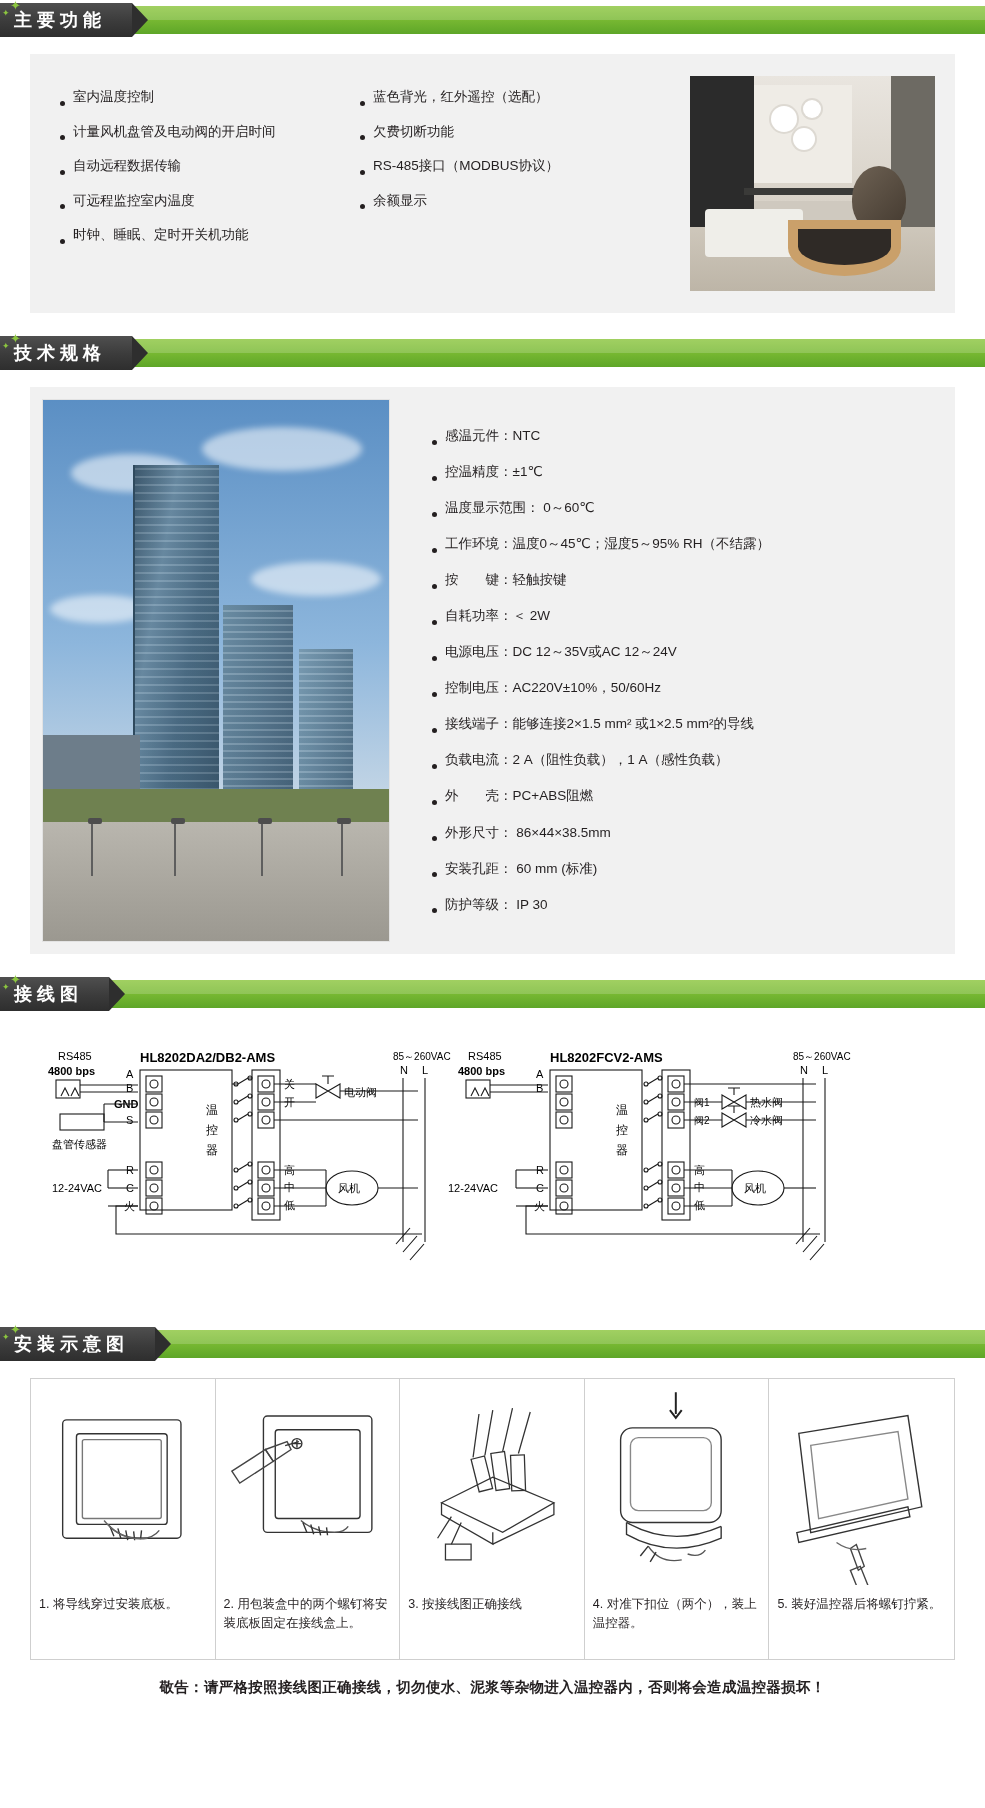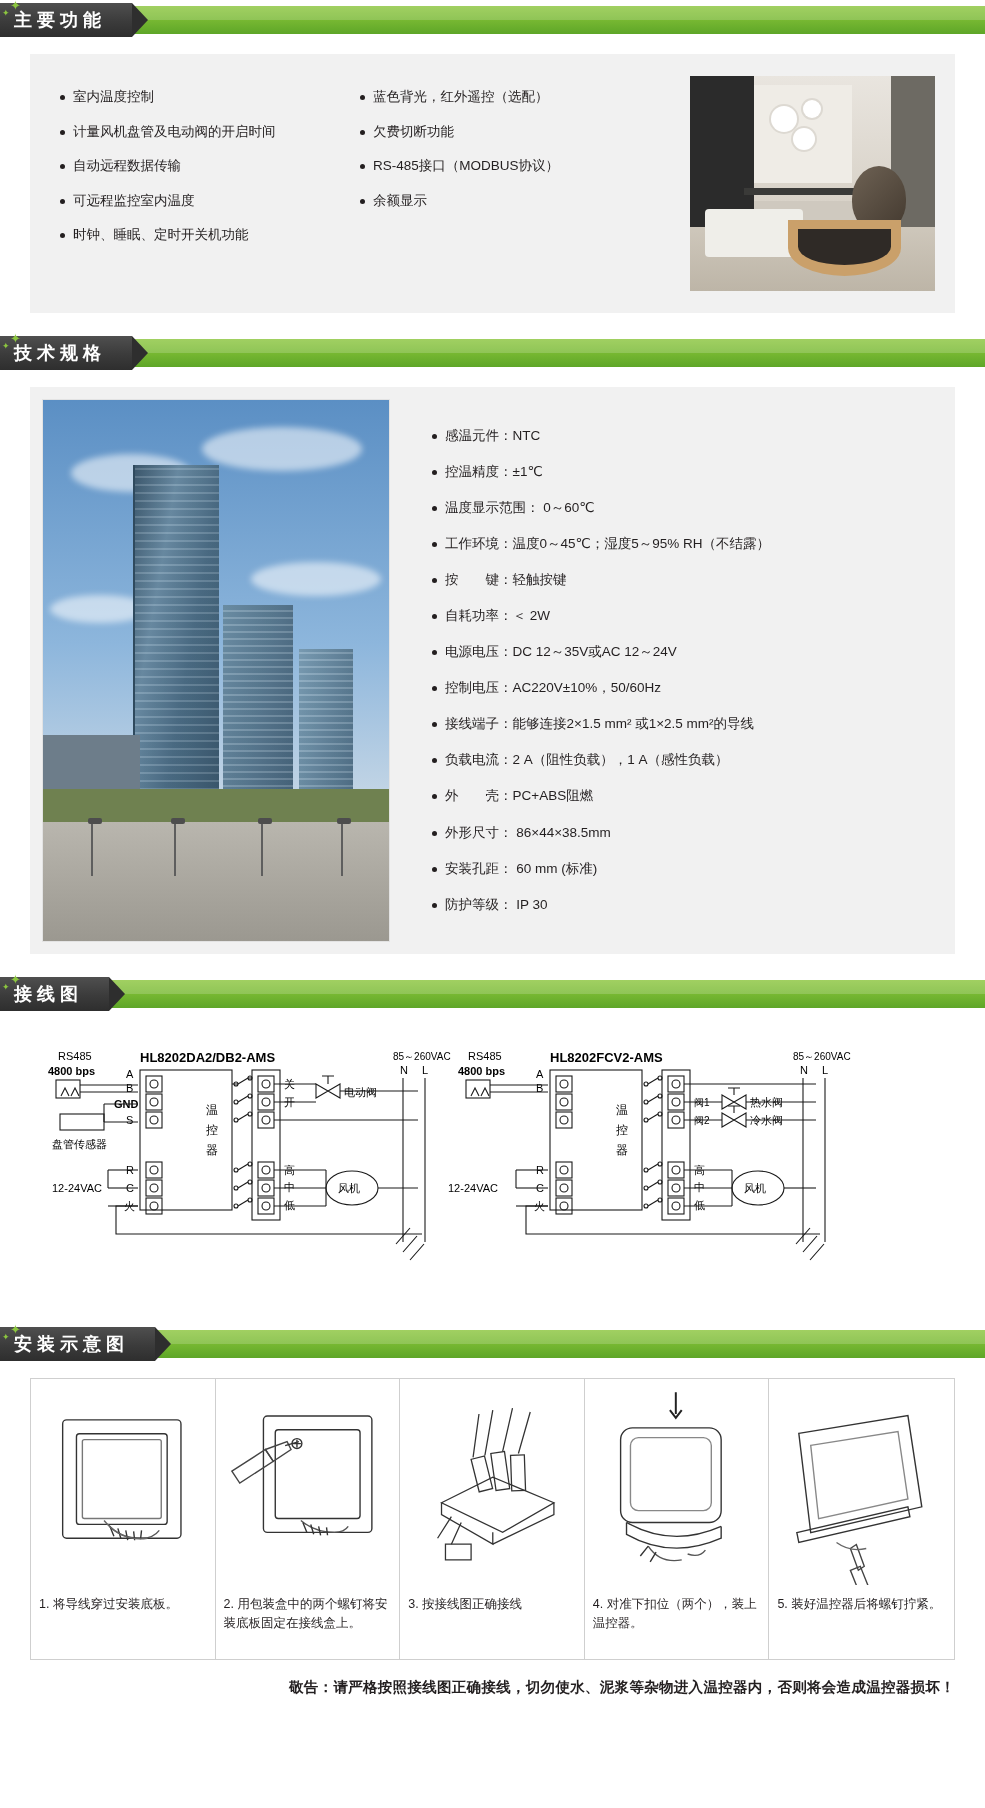--- a/index.html
+++ b/index.html
@@ -80,21 +80,21 @@
   }
   .feat-cols {
     display: flex;
     flex: 1;
     padding-top: 12px;
   }
   .feat-col { width: 300px; }
   .feat-col.wide { width: 290px; }
   .li {
     display: flex;
-    align-items: flex-start;
+    align-items: flex-end;
     font-size: 13.5px;
     color: #231f20;
     margin-bottom: 17px;
     line-height: 1.3;
   }
   .li .dot {
     width: 5px; height: 5px;
     border-radius: 50%;
     background: #231f20;
     margin: 7px 8px 0 0;
@@ -201,21 +201,21 @@
     position: relative;
   }
   .install-cap {
     font-size: 12.5px;
     color: #231f20;
     line-height: 1.55;
     margin-top: 10px;
     min-height: 56px;
   }
   .warn {
-    text-align: right;
+    text-align: center;
     font-size: 14.5px;
     font-weight: bold;
     color: #231f20;
     margin: 18px 30px 20px 30px;
     letter-spacing: .3px;
   }
 </style>
 </head>
 <body>
 

